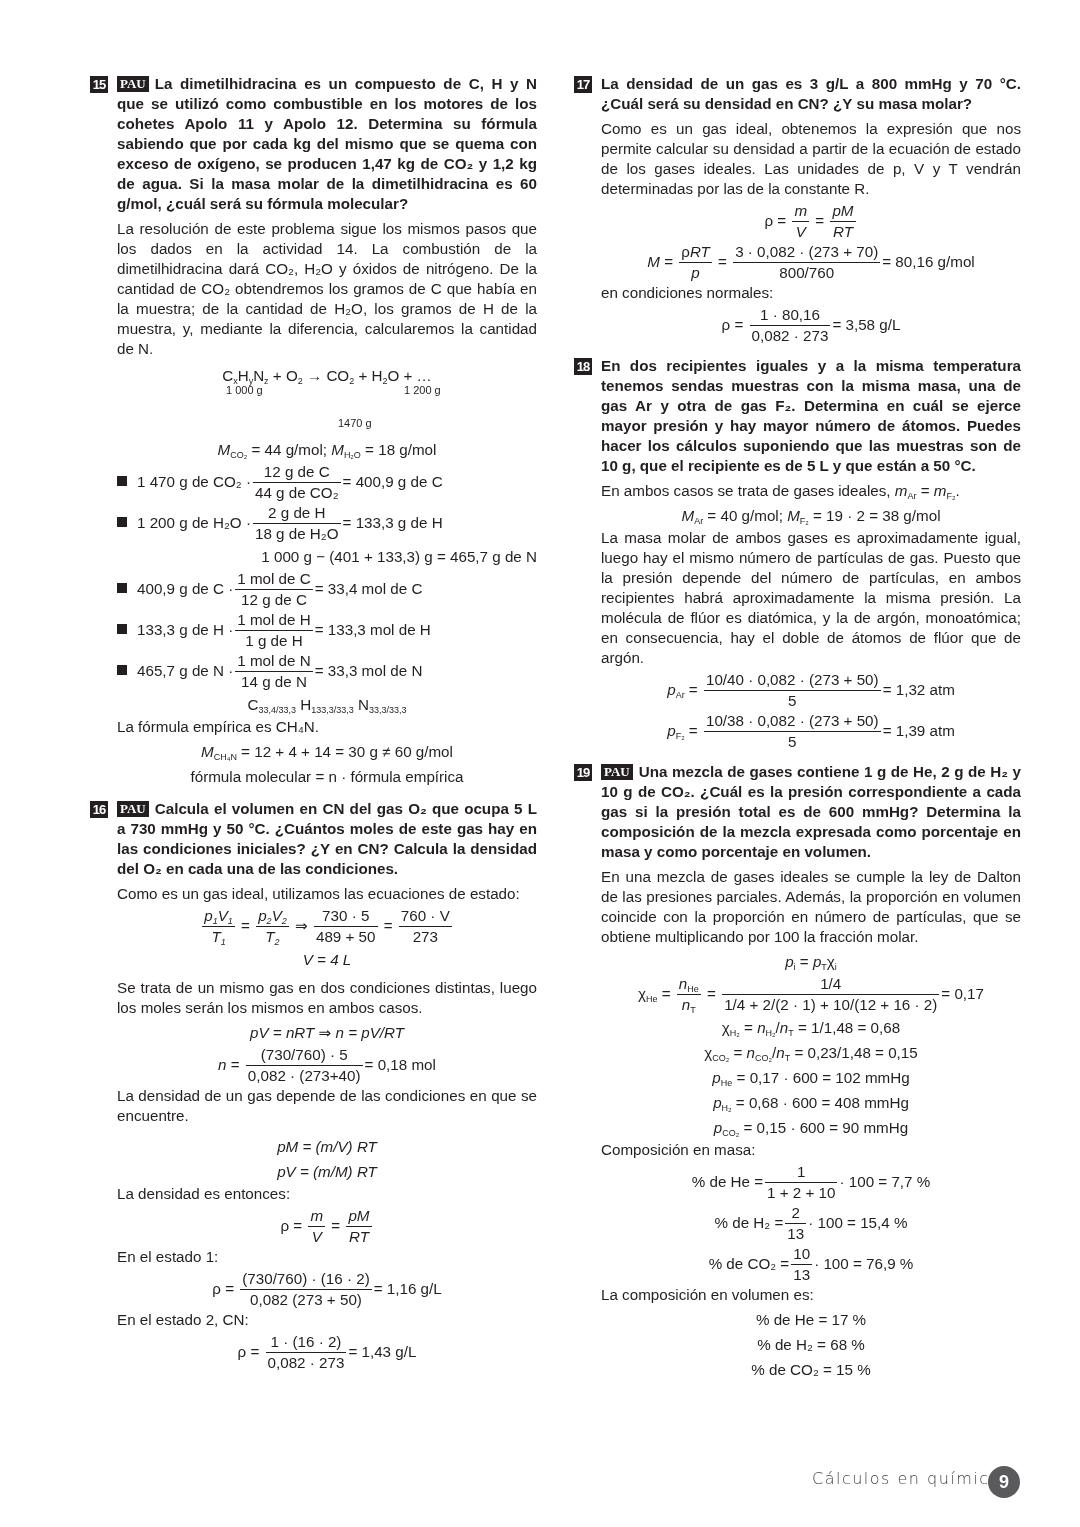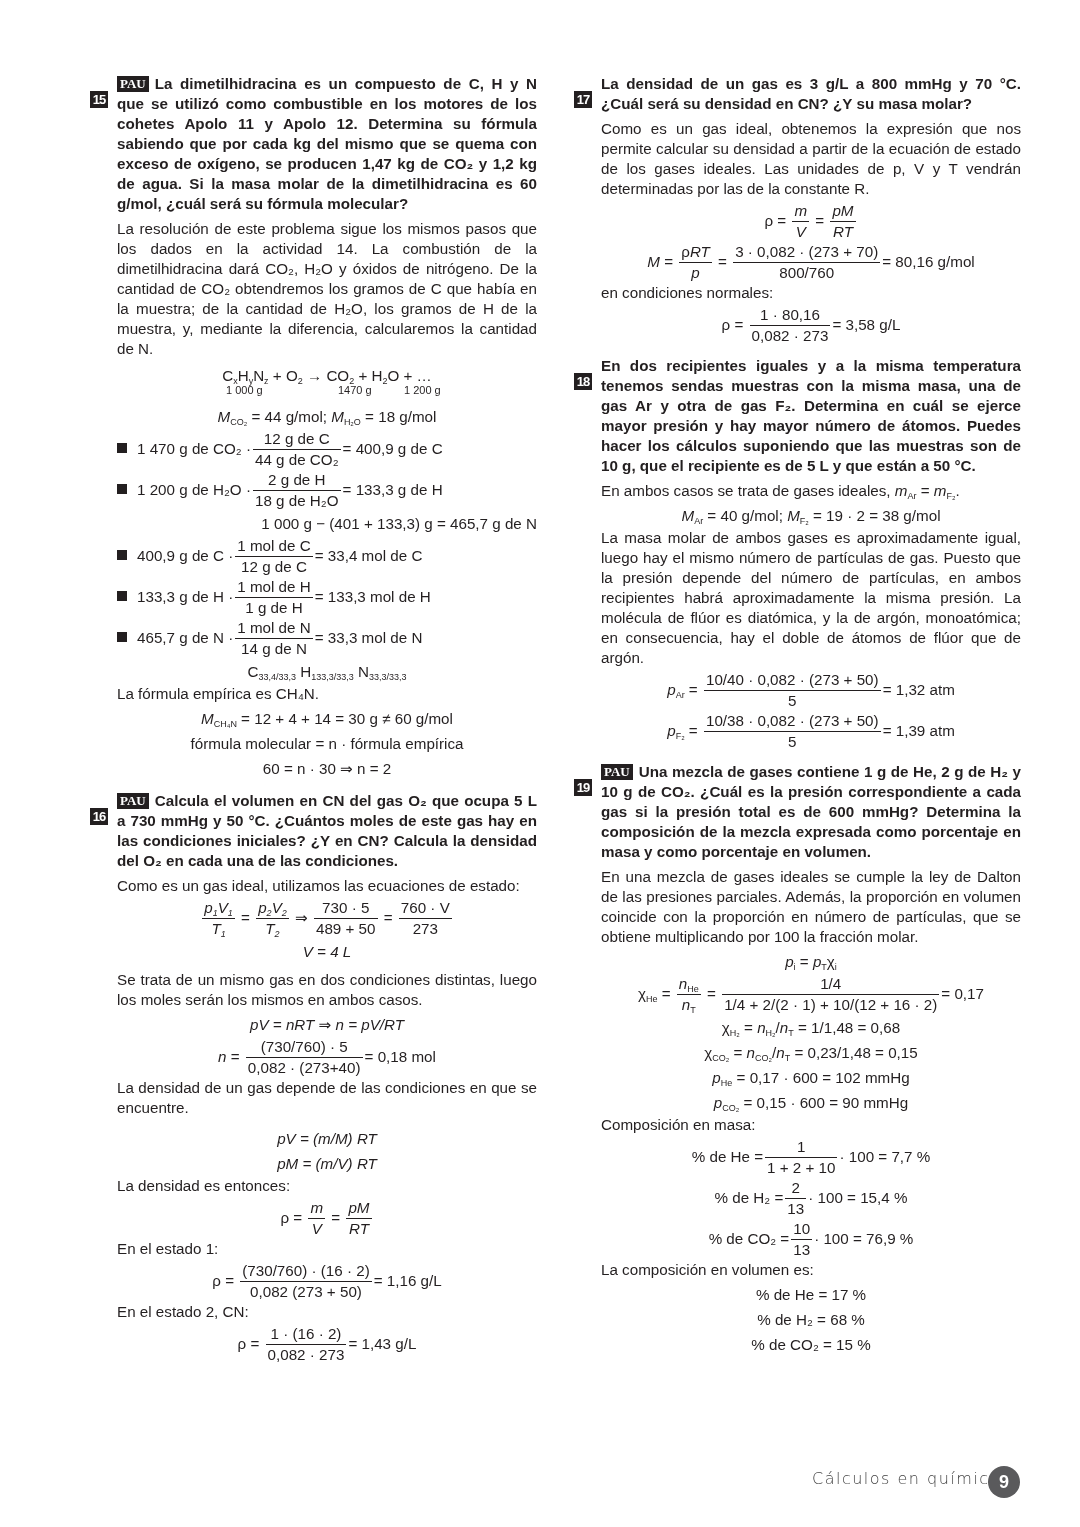--- a/index.html
+++ b/index.html
@@ -1,21 +1,21 @@
 <!DOCTYPE html>
 <html><head>
 <meta charset="utf-8">
 <style>
   html,body{margin:0;padding:0;background:#ffffff;}
   body{width:1080px;height:1527px;position:relative;overflow:hidden;
        font-family:"Liberation Sans","DejaVu Sans",sans-serif;color:#231f20;font-size:15.2px;}
   .col{position:absolute;top:74px;width:420px;}
   .col.left{left:117px;}
   .col.right{left:601px;}
-  .num{position:absolute;left:-27px;top:17px;width:18px;height:17px;background:#231f20;color:#fff;
+  .num{position:absolute;left:-27px;top:2px;width:18px;height:17px;background:#231f20;color:#fff;
        font-weight:bold;font-size:13px;line-height:17px;text-align:center;letter-spacing:-1px;}
   .pau{display:inline-block;background:#231f20;color:#ffffff;font-family:"Liberation Serif","DejaVu Serif",serif;
        font-weight:bold;font-size:13px;line-height:16px;padding:0 3px;margin-right:6px;vertical-align:1px;}
   .q{position:relative;font-weight:bold;line-height:20px;text-align:justify;margin-bottom:5px;}
   .p{line-height:20px;text-align:justify;margin:0 0 2px 0;}
   .eq{text-align:center;line-height:25px;white-space:nowrap;}
   .eq.l{text-align:left;}
   .it{font-style:italic;}
   sub{font-size:9px;vertical-align:-3px;line-height:0;}
   .frac{display:inline-block;vertical-align:middle;text-align:center;margin:0 2px;}
@@ -39,21 +39,21 @@
     <span class="num">15</span>
     <span class="pau">PAU</span><span>La dimetilhidracina es un compuesto de C, H y N que se utilizó como combustible en los motores de los cohetes Apolo 11 y Apolo 12. Determina su fórmula sabiendo que por cada kg del mismo que se quema con exceso de oxígeno, se producen 1,47 kg de CO₂ y 1,2 kg de agua. Si la masa molar de la dimetilhidracina es 60 g/mol, ¿cuál será su fórmula molecular?</span>
   </div>
   <div class="p">La resolución de este problema sigue los mismos pasos que los dados en la actividad 14. La combustión de la dimetilhidracina dará CO₂, H₂O y óxidos de nitrógeno. De la cantidad de CO₂ obtendremos los gramos de C que había en la muestra; de la cantidad de H₂O, los gramos de H de la muestra, y, mediante la diferencia, calcularemos la cantidad de N.</div>
 
   <div class="eq" style="margin-top:4px;">
     C<sub>x</sub>H<sub>y</sub>N<sub>z</sub> + O<sub>2</sub> → CO<sub>2</sub> + H<sub>2</sub>O + …
   </div>
   <div class="under" style="padding-left:109px;">
     <span style="width:96px;">1 000 g</span>
-    <span style="width:50px;">1470 g</span>
+    <span style="width:50px;margin-top:33px;">1470 g</span>
     <span>1 200 g</span>
   </div>
   <div class="eq" style="margin-top:8px;">
     <span class="it">M</span><sub>CO₂</sub> = 44 g/mol; <span class="it">M</span><sub>H₂O</sub> = 18 g/mol
   </div>
 
   <div class="eq l" style="margin-left:0;">
     <span class="bullet"></span><span>1 470 g de CO₂ ·</span><span class="frac"><span class="top">12 g de C</span><span>44 g de CO₂</span></span><span>= 400,9 g de C</span>
   </div>
   <div class="eq l">
@@ -70,43 +70,42 @@
     <span class="bullet"></span><span>465,7 g de N ·</span><span class="frac"><span class="top">1 mol de N</span><span>14 g de N</span></span><span>= 33,3 mol de N</span>
   </div>
   <div class="eq">
     C<sub>33,4/33,3</sub> H<sub>133,3/33,3</sub> N<sub>33,3/33,3</sub>
   </div>
   <div class="p">La fórmula empírica es CH₄N.</div>
   <div class="eq">
     <span class="it">M</span><sub>CH₄N</sub> = 12 + 4 + 14 = 30 g ≠ 60 g/mol
   </div>
   <div class="eq">fórmula molecular = n · fórmula empírica</div>
-  <div class="eq">60 = n · 30 ⇒ n = 2</div>
 
   <div class="gap10"></div>
 
   <div class="q">
     <span class="num">16</span>
     <span class="pau">PAU</span><span>Calcula el volumen en CN del gas O₂ que ocupa 5 L a 730 mmHg y 50 °C. ¿Cuántos moles de este gas hay en las condiciones iniciales? ¿Y en CN? Calcula la densidad del O₂ en cada una de las condiciones.</span>
   </div>
   <div class="p">Como es un gas ideal, utilizamos las ecuaciones de estado:</div>
   <div class="eq">
     <span class="frac"><span class="top it">p<sub>1</sub>V<sub>1</sub></span><span class="it">T<sub>1</sub></span></span> = <span class="frac"><span class="top it">p<sub>2</sub>V<sub>2</sub></span><span class="it">T<sub>2</sub></span></span> ⇒ <span class="frac"><span class="top">730 · 5</span><span>489 + 50</span></span> = <span class="frac"><span class="top">760 · V</span><span>273</span></span>
   </div>
   <div class="eq it">V = 4 L</div>
   <div class="gap6"></div>
   <div class="p">Se trata de un mismo gas en dos condiciones distintas, luego los moles serán los mismos en ambos casos.</div>
   <div class="eq it">pV = nRT ⇒ n = pV/RT</div>
   <div class="eq">
     <span class="it">n</span> = <span class="frac"><span class="top">(730/760) · 5</span><span>0,082 · (273+40)</span></span><span>= 0,18 mol</span>
   </div>
   <div class="p">La densidad de un gas depende de las condiciones en que se encuentre.</div>
   <div class="gap6"></div>
+  <div class="eq it">pM = (m/V) RT</div>
   <div class="eq it">pV = (m/M) RT</div>
-  <div class="eq it">pM = (m/V) RT</div>
   <div class="p">La densidad es entonces:</div>
   <div class="eq">
     ρ = <span class="frac"><span class="top it">m</span><span class="it">V</span></span> = <span class="frac"><span class="top it">pM</span><span class="it">RT</span></span>
   </div>
   <div class="p">En el estado 1:</div>
   <div class="eq">
     ρ = <span class="frac"><span class="top">(730/760) · (16 · 2)</span><span>0,082 (273 + 50)</span></span><span>= 1,16 g/L</span>
   </div>
   <div class="p">En el estado 2, CN:</div>
   <div class="eq">
@@ -165,20 +164,21 @@
   <div class="eq">
     χ<sub>He</sub> = <span class="frac"><span class="top"><span class="it">n</span><sub>He</sub></span><span><span class="it">n</span><sub>T</sub></span></span> = <span class="frac"><span class="top">1/4</span><span>1/4 + 2/(2 · 1) + 10/(12 + 16 · 2)</span></span><span>= 0,17</span>
   </div>
   <div class="eq">
     χ<sub>H₂</sub> = <span class="it">n</span><sub>H₂</sub>/<span class="it">n</span><sub>T</sub> = 1/1,48 = 0,68
   </div>
   <div class="eq">
     χ<sub>CO₂</sub> = <span class="it">n</span><sub>CO₂</sub>/<span class="it">n</span><sub>T</sub> = 0,23/1,48 = 0,15
   </div>
   <div class="eq"><span class="it">p</span><sub>He</sub> = 0,17 · 600 = 102 mmHg</div>
+  <div class="eq"><span class="it">p</span><sub>H₂</sub> = 0,68 · 600 = 408 mmHg</div>
   <div class="eq"><span class="it">p</span><sub>CO₂</sub> = 0,15 · 600 = 90 mmHg</div>
 
   <div class="p">Composición en masa:</div>
   <div class="eq">
     <span>% de He =</span><span class="frac"><span class="top">1</span><span>1 + 2 + 10</span></span><span>· 100 = 7,7 %</span>
   </div>
   <div class="eq">
     <span>% de H₂ =</span><span class="frac"><span class="top">2</span><span>13</span></span><span>· 100 = 15,4 %</span>
   </div>
   <div class="eq">

